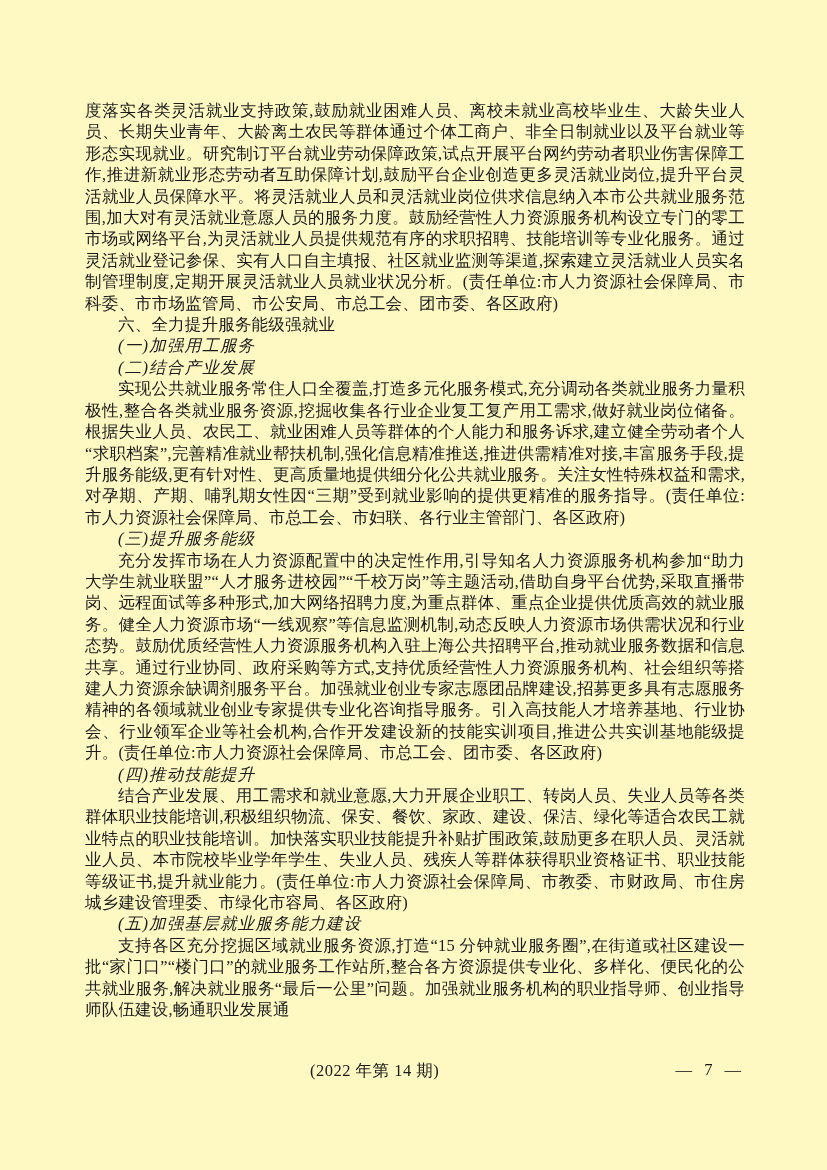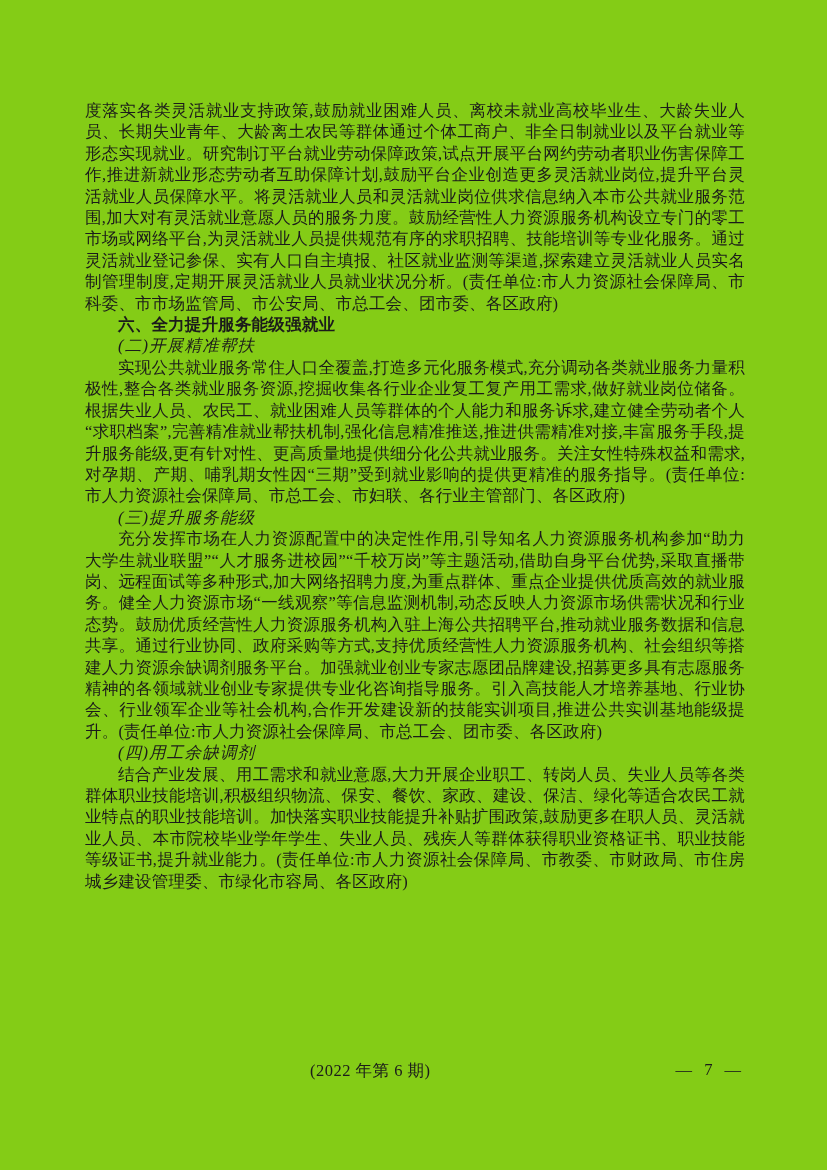--- a/index.html
+++ b/index.html
@@ -11,21 +11,21 @@
     height: 1170px;
     background: #ffffff;
     position: relative;
     overflow: hidden;
     font-family: "Liberation Serif", "DejaVu Serif", serif;
     color: #1b1b1b;
   }
   .page {
     position: absolute;
     inset: 0;
-    background: #84cc16;
+    background: #fef9c3;
   }
   .content {
     position: absolute;
     left: 85px;
     top: 100px;
     width: 660px;
     font-size: 16.5px;
     line-height: 21.4px;
     text-align: justify;
     text-justify: inter-ideograph;
@@ -34,21 +34,21 @@
   .para {
     margin: 0;
     text-indent: 2em;
   }
   .para.continuation {
     text-indent: 0;
   }
   .section-heading {
     margin: 0;
     text-indent: 2em;
-    font-weight: bold;
+    font-weight: normal;
     font-family: "Liberation Sans", "DejaVu Sans", sans-serif;
     font-size: 16.5px;
   }
   .subsection-heading {
     margin: 0;
     text-indent: 2em;
     font-style: italic;
     letter-spacing: 1.2px;
   }
   .footer-issue {
@@ -70,30 +70,33 @@
 <body>
 
 <div class="page">
 
   <div class="content">
 
     <p class="para continuation">度落实各类灵活就业支持政策,鼓励就业困难人员、离校未就业高校毕业生、大龄失业人员、长期失业青年、大龄离土农民等群体通过个体工商户、非全日制就业以及平台就业等形态实现就业。研究制订平台就业劳动保障政策,试点开展平台网约劳动者职业伤害保障工作,推进新就业形态劳动者互助保障计划,鼓励平台企业创造更多灵活就业岗位,提升平台灵活就业人员保障水平。将灵活就业人员和灵活就业岗位供求信息纳入本市公共就业服务范围,加大对有灵活就业意愿人员的服务力度。鼓励经营性人力资源服务机构设立专门的零工市场或网络平台,为灵活就业人员提供规范有序的求职招聘、技能培训等专业化服务。通过灵活就业登记参保、实有人口自主填报、社区就业监测等渠道,探索建立灵活就业人员实名制管理制度,定期开展灵活就业人员就业状况分析。(责任单位:市人力资源社会保障局、市科委、市市场监管局、市公安局、市总工会、团市委、各区政府)</p>
 
     <p class="section-heading">六、全力提升服务能级强就业</p>
 
+    <p class="subsection-heading">(一)加强用工服务</p>
 
-    <p class="subsection-heading">(二)开展精准帮扶</p>
+    <p class="subsection-heading">(二)结合产业发展</p>
     <p class="para">实现公共就业服务常住人口全覆盖,打造多元化服务模式,充分调动各类就业服务力量积极性,整合各类就业服务资源,挖掘收集各行业企业复工复产用工需求,做好就业岗位储备。根据失业人员、农民工、就业困难人员等群体的个人能力和服务诉求,建立健全劳动者个人“求职档案”,完善精准就业帮扶机制,强化信息精准推送,推进供需精准对接,丰富服务手段,提升服务能级,更有针对性、更高质量地提供细分化公共就业服务。关注女性特殊权益和需求,对孕期、产期、哺乳期女性因“三期”受到就业影响的提供更精准的服务指导。(责任单位:市人力资源社会保障局、市总工会、市妇联、各行业主管部门、各区政府)</p>
 
     <p class="subsection-heading">(三)提升服务能级</p>
     <p class="para">充分发挥市场在人力资源配置中的决定性作用,引导知名人力资源服务机构参加“助力大学生就业联盟”“人才服务进校园”“千校万岗”等主题活动,借助自身平台优势,采取直播带岗、远程面试等多种形式,加大网络招聘力度,为重点群体、重点企业提供优质高效的就业服务。健全人力资源市场“一线观察”等信息监测机制,动态反映人力资源市场供需状况和行业态势。鼓励优质经营性人力资源服务机构入驻上海公共招聘平台,推动就业服务数据和信息共享。通过行业协同、政府采购等方式,支持优质经营性人力资源服务机构、社会组织等搭建人力资源余缺调剂服务平台。加强就业创业专家志愿团品牌建设,招募更多具有志愿服务精神的各领域就业创业专家提供专业化咨询指导服务。引入高技能人才培养基地、行业协会、行业领军企业等社会机构,合作开发建设新的技能实训项目,推进公共实训基地能级提升。(责任单位:市人力资源社会保障局、市总工会、团市委、各区政府)</p>
 
-    <p class="subsection-heading">(四)用工余缺调剂</p>
+    <p class="subsection-heading">(四)推动技能提升</p>
     <p class="para">结合产业发展、用工需求和就业意愿,大力开展企业职工、转岗人员、失业人员等各类群体职业技能培训,积极组织物流、保安、餐饮、家政、建设、保洁、绿化等适合农民工就业特点的职业技能培训。加快落实职业技能提升补贴扩围政策,鼓励更多在职人员、灵活就业人员、本市院校毕业学年学生、失业人员、残疾人等群体获得职业资格证书、职业技能等级证书,提升就业能力。(责任单位:市人力资源社会保障局、市教委、市财政局、市住房城乡建设管理委、市绿化市容局、各区政府)</p>
 
+    <p class="subsection-heading">(五)加强基层就业服务能力建设</p>
+    <p class="para">支持各区充分挖掘区域就业服务资源,打造“15 分钟就业服务圈”,在街道或社区建设一批“家门口”“楼门口”的就业服务工作站所,整合各方资源提供专业化、多样化、便民化的公共就业服务,解决就业服务“最后一公里”问题。加强就业服务机构的职业指导师、创业指导师队伍建设,畅通职业发展通</p>
 
   </div>
 
-  <div class="footer-issue">(2022 年第 6 期)</div>
+  <div class="footer-issue">(2022 年第 14 期)</div>
 
   <div class="footer-page">— 7 —</div>
 
 </div>
 
 </body></html>

